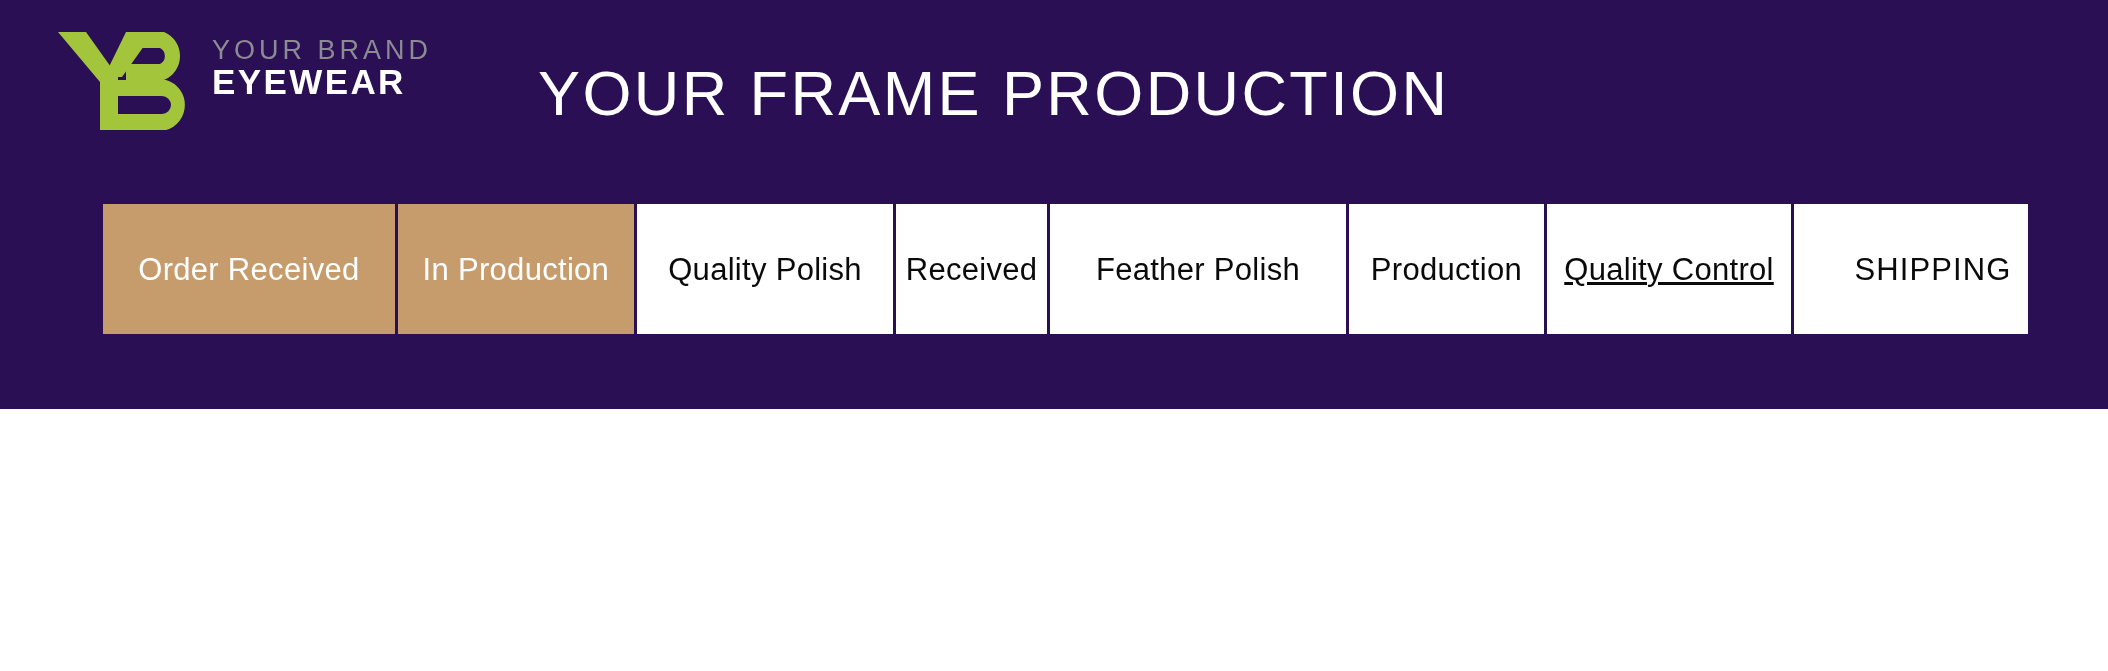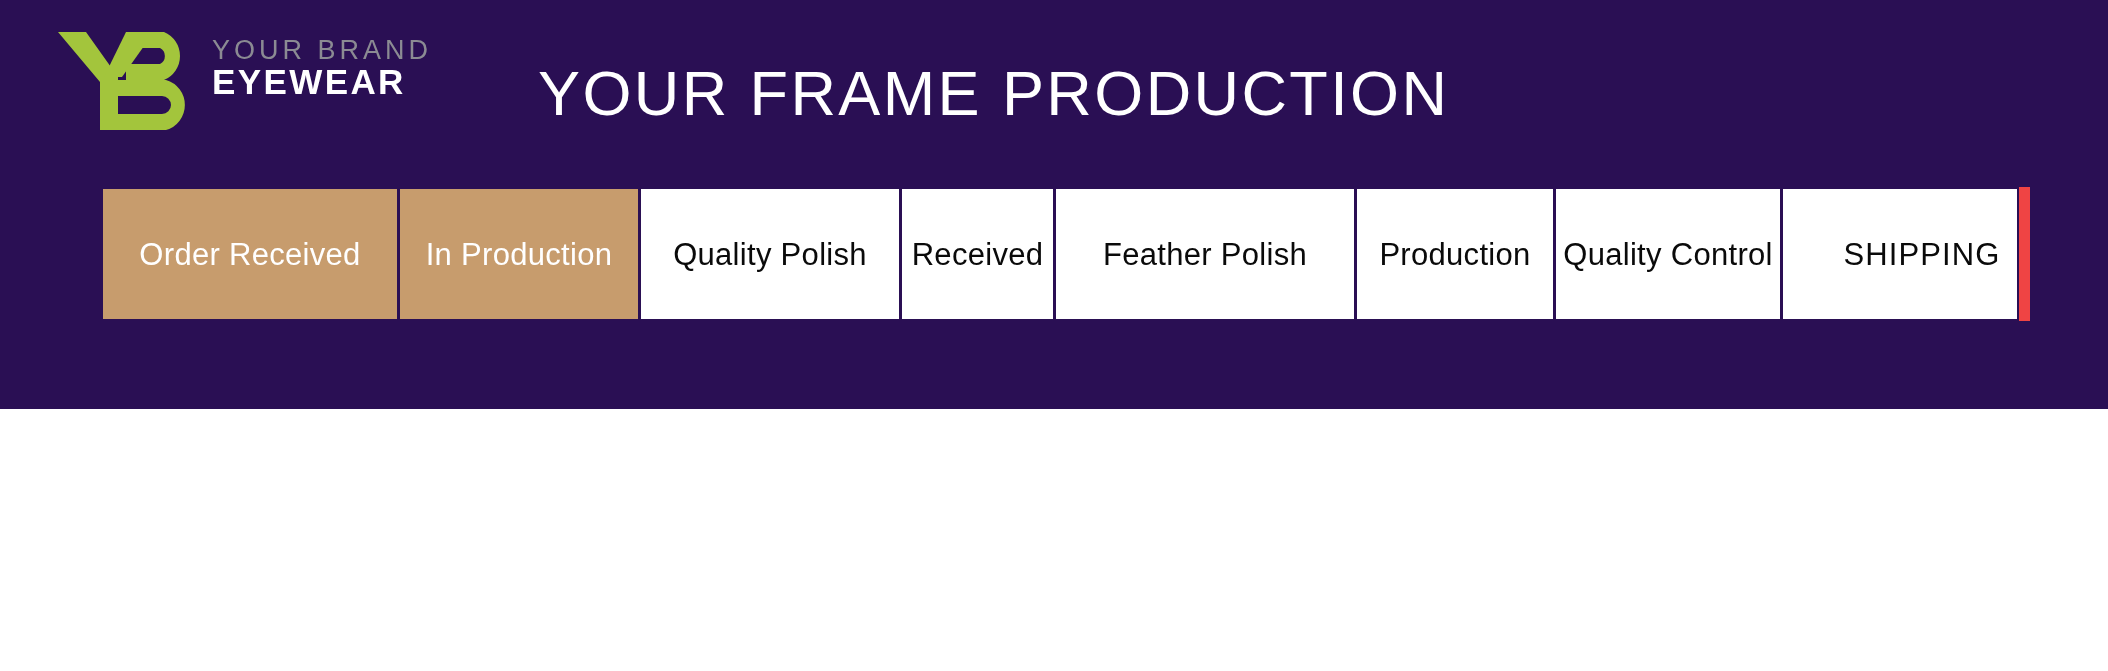--- a/index.html
+++ b/index.html
@@ -74,25 +74,25 @@
     font-weight: 400;
     letter-spacing: 2.4px;
     white-space: nowrap;
     line-height: 1;
   }
 
   
   .stepbar {
     position: absolute;
     left: 101px;
-    top: 187px;
+    top: 202px;
     width: 1929px;
     height: 134px;
     display: flex;
-    background: #ef4444;
+    background: #000000;
   }
   .step {
     position: relative;
     display: flex;
     align-items: center;
     justify-content: center;
     border: 2px solid #2A0F54;
     margin-right: 0;
     height: 134px;
     white-space: nowrap;
@@ -169,21 +169,21 @@
         </div>
         <div class="step pending" style="width: 155px;">
           <span class="step-label">Received</span>
         </div>
         <div class="step pending" style="width: 302px;">
           <span class="step-label">Feather Polish</span>
         </div>
         <div class="step pending" style="width: 200px;">
           <span class="step-label">Production</span>
         </div>
-        <div class="step pending" style="width: 228px;">
+        <div class="step pending" style="width: 248px; text-decoration: underline;">
           <span class="step-label">Quality Control</span>
         </div>
         <div class="step pending emphasis" style="width: 238px;">
           <span class="step-label">SHIPPING</span>
         </div>
       </div>
   </div>
 
   <div class="icon-row" id="iconrow">
     

